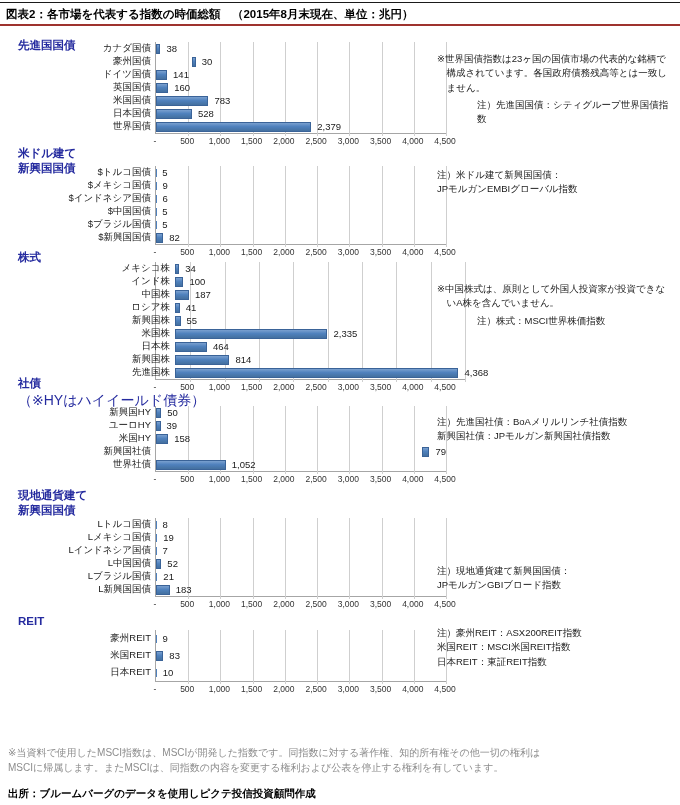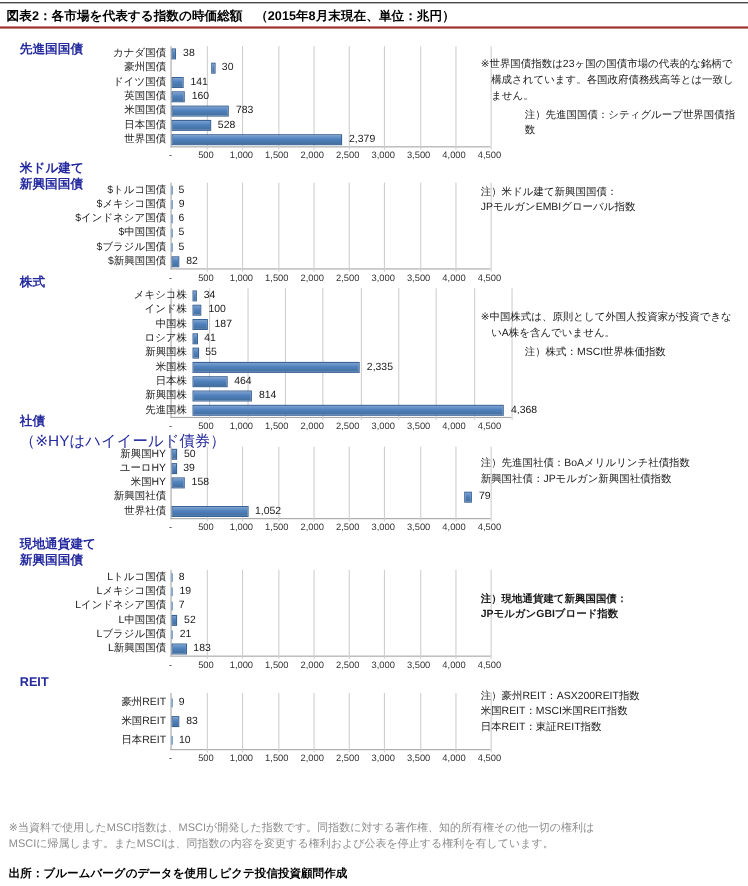--- a/index.html
+++ b/index.html
@@ -354,21 +354,21 @@
           <span class="tick" style="left: 22.2222%;">1,000</span>
           <span class="tick" style="left: 33.3333%;">1,500</span>
           <span class="tick" style="left: 44.4444%;">2,000</span>
           <span class="tick" style="left: 55.5556%;">2,500</span>
           <span class="tick" style="left: 66.6667%;">3,000</span>
           <span class="tick" style="left: 77.7778%;">3,500</span>
           <span class="tick" style="left: 88.8889%;">4,000</span>
           <span class="tick" style="left: 100%;">4,500</span>
         </div>
       </div>
-      <div class="note-block" style="top: 538px; font-weight: bold;">
+      <div class="note-block" style="top: 564px;">
         <div class="note-line">注）現地通貨建て新興国国債：</div>
         <div class="note-line">JPモルガンGBIブロード指数</div>
       </div>
       <div class="chart-section" style="top: 614px;">
         <div class="section-heading" style="color: rgb(37, 43, 159);">
           <div>REIT</div>
         </div>
         <div class="plot" style="margin-top: 16px; height: 51px;">
           <div class="gridline" style="left: 11.1111%; background: rgb(207, 207, 207);"></div>
           <div class="gridline" style="left: 22.2222%; background: rgb(207, 207, 207);"></div>

